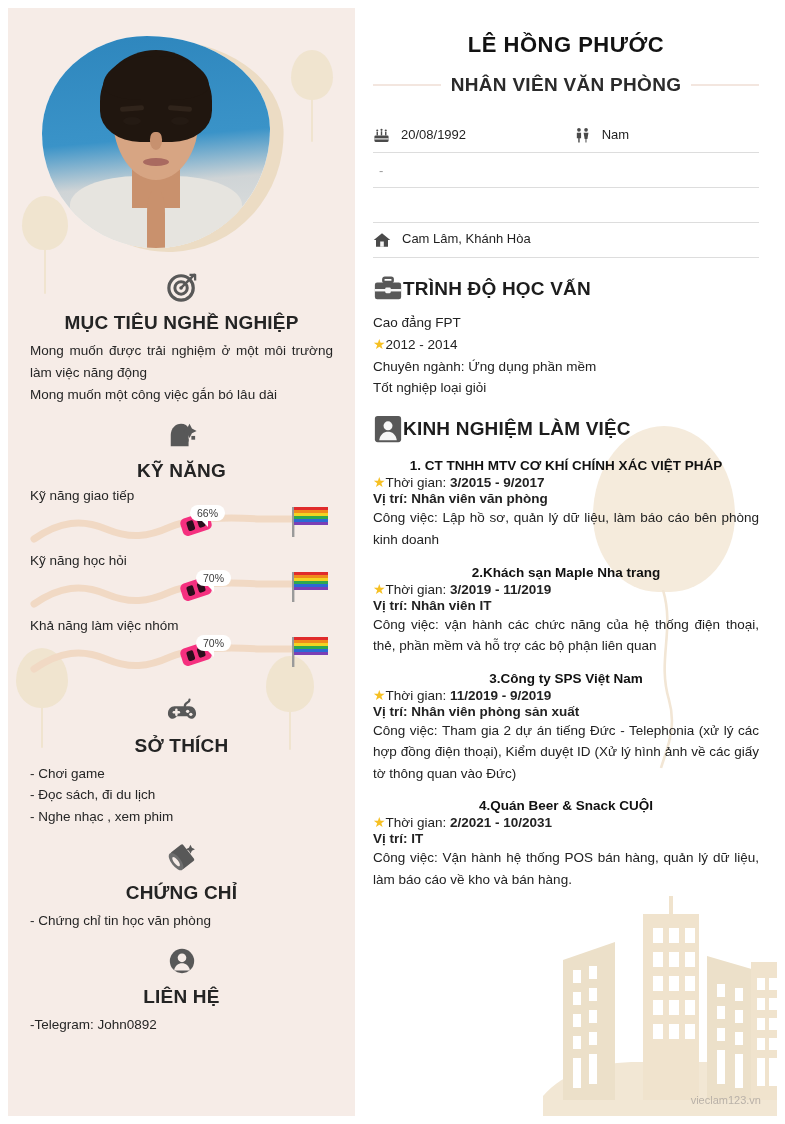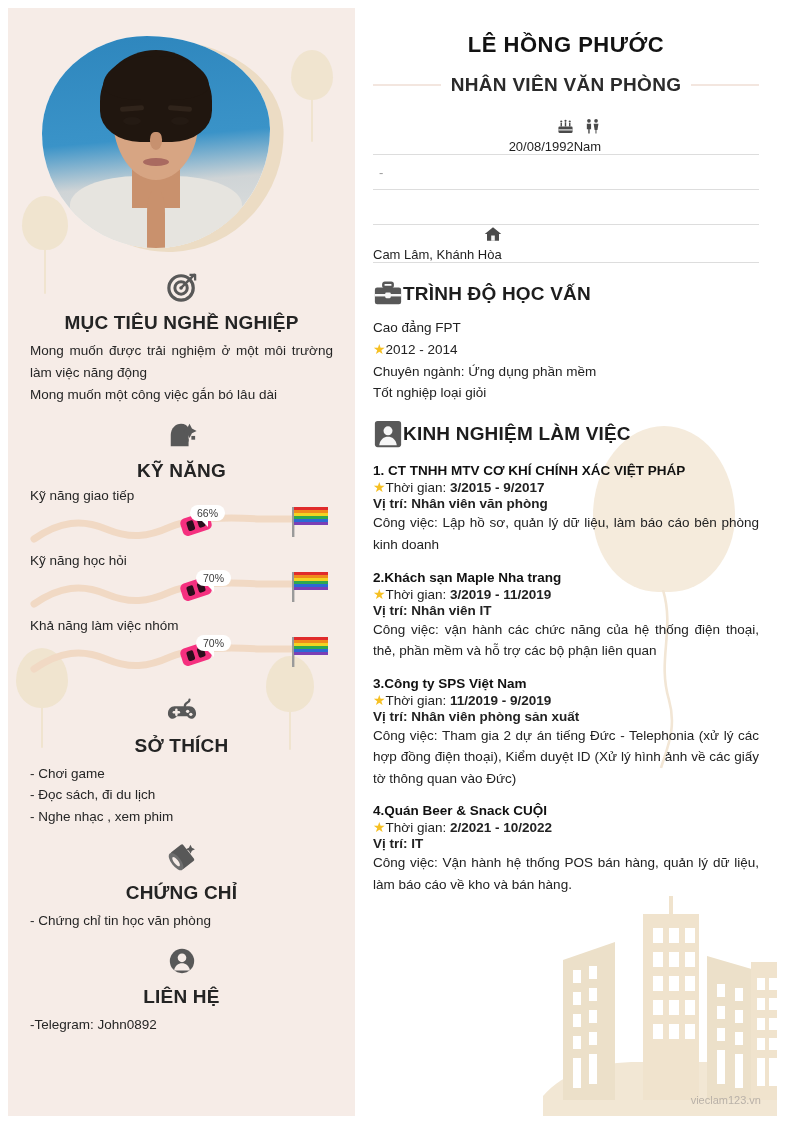--- a/index.html
+++ b/index.html
@@ -57,29 +57,29 @@
 
   
   .right{position:absolute;left:355px;top:8px;width:422px;height:1108px;background:#fff;overflow:hidden;}
   .right-inner{position:relative;z-index:3;padding:0 18px;}
   .name{text-align:center;font-size:22px;font-weight:bold;color:#121212;letter-spacing:.5px;margin:24px 0 10px;}
   .job-row{display:flex;align-items:center;gap:10px;margin:16px 0 0;}
   .job-row .ln{flex:1;height:2px;background:#f3e6df;}
   .job{font-size:19px;font-weight:bold;color:#2b2b2b;letter-spacing:.3px;white-space:nowrap;}
   .info{margin-top:22px;}
   .info-row{display:flex;align-items:center;border-bottom:1px solid #dddddd;min-height:34px;}
-  .info-cell{display:flex;align-items:flex-end;gap:4px;font-size:13px;color:#1f1f1f;flex-direction:column;}
+  .info-cell{display:flex;align-items:flex-start;gap:11px;font-size:13px;color:#1f1f1f;}
   .info-cell.a{width:52%;}
   .dash{color:#9b9b9b;font-size:13px;padding-left:6px;}
   .r-sec-head{display:flex;align-items:center;margin:16px 0 8px;}
   .r-sec-head .ttl{font-size:19px;font-weight:bold;color:#1d1d1d;letter-spacing:.2px;}
   .edu p{margin:0;font-size:13.5px;color:#222;line-height:1.58;}
   .star{color:#f6c023;font-size:14px;}
   .job-item{margin-top:14px;}
-  .job-item .co{font-size:13.5px;font-weight:bold;color:#111;margin:0 0 1px;}
+  .job-item .co{font-size:13.5px;font-weight:bold;color:#111;margin:0 0 1px;text-align:center;}
   .job-item .meta{font-size:13.5px;color:#222;margin:0 0 1px;}
   .job-item .meta b{font-weight:bold;}
   .job-item .desc{font-size:13.5px;color:#222;line-height:1.6;text-align:justify;margin:0;}
   .wm{position:absolute;right:16px;bottom:10px;font-size:11px;color:#b9b1a8;z-index:5;}
   .deco{position:absolute;z-index:1;}
 </style>
 </head>
 <body>
 
 <div class="page">
@@ -426,21 +426,21 @@
 
         <div class="job-item">
           <p class="co">3.Công ty SPS Việt Nam</p>
           <p class="meta"><span class="star">★</span><span>Thời gian:</span> <b>11/2019 - 9/2019</b></p>
           <p class="meta"><b>Vị trí:</b> <b>Nhân viên phòng sản xuất</b></p>
           <p class="desc"><span>Công việc:</span> <span>Tham gia 2 dự án tiếng Đức - Telephonia (xử lý các hợp đồng điện thoại), Kiểm duyệt ID (Xử lý hình ảnh về các giấy tờ thông quan vào Đức)</span></p>
         </div>
 
         <div class="job-item">
           <p class="co">4.Quán Beer &amp; Snack CUỘI</p>
-          <p class="meta"><span class="star">★</span><span>Thời gian:</span> <b>2/2021 - 10/2022</b></p>
+          <p class="meta"><span class="star">★</span><span>Thời gian:</span> <b>2/2021 - 10/2031</b></p>
           <p class="meta"><b>Vị trí:</b> <b>IT</b></p>
           <p class="desc"><span>Công việc:</span> <span>Vận hành hệ thống POS bán hàng, quản lý dữ liệu, làm báo cáo về kho và bán hàng.</span></p>
         </div>
       </div>
     </div>
 
     <div class="wm">vieclam123.vn</div>
   </div>
 
 </div>

